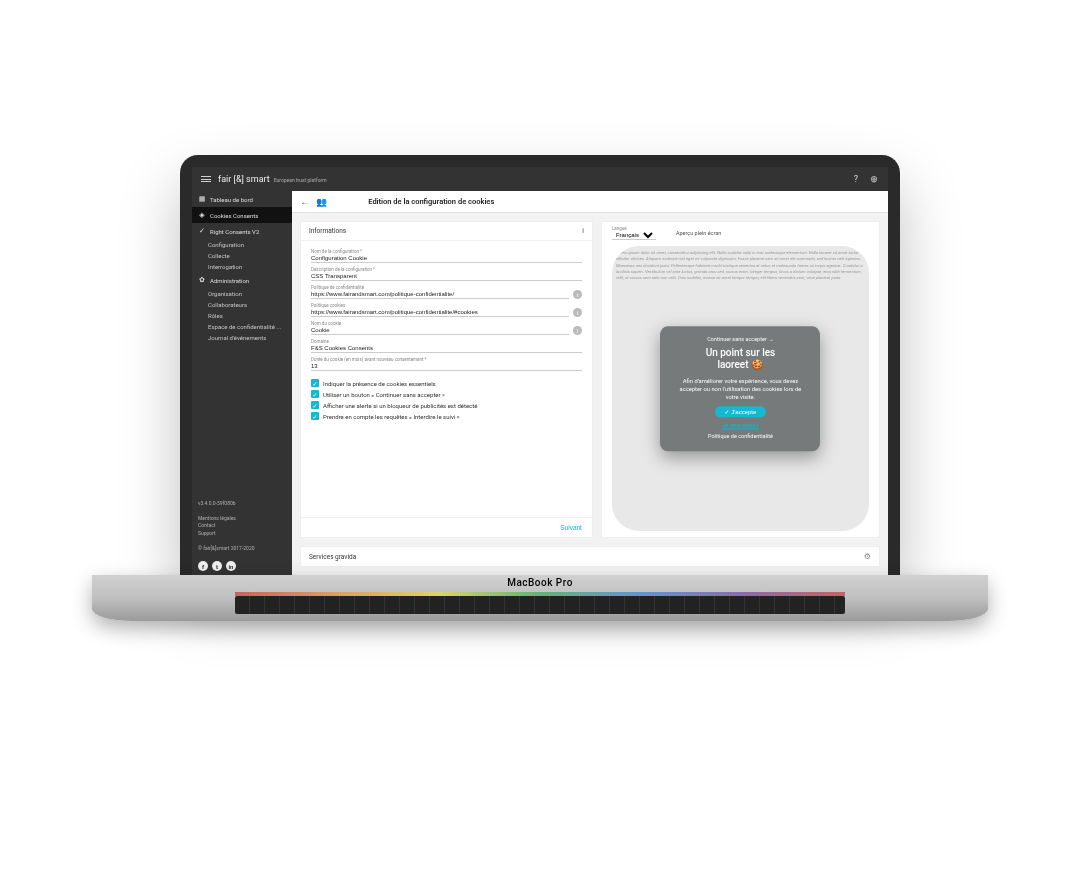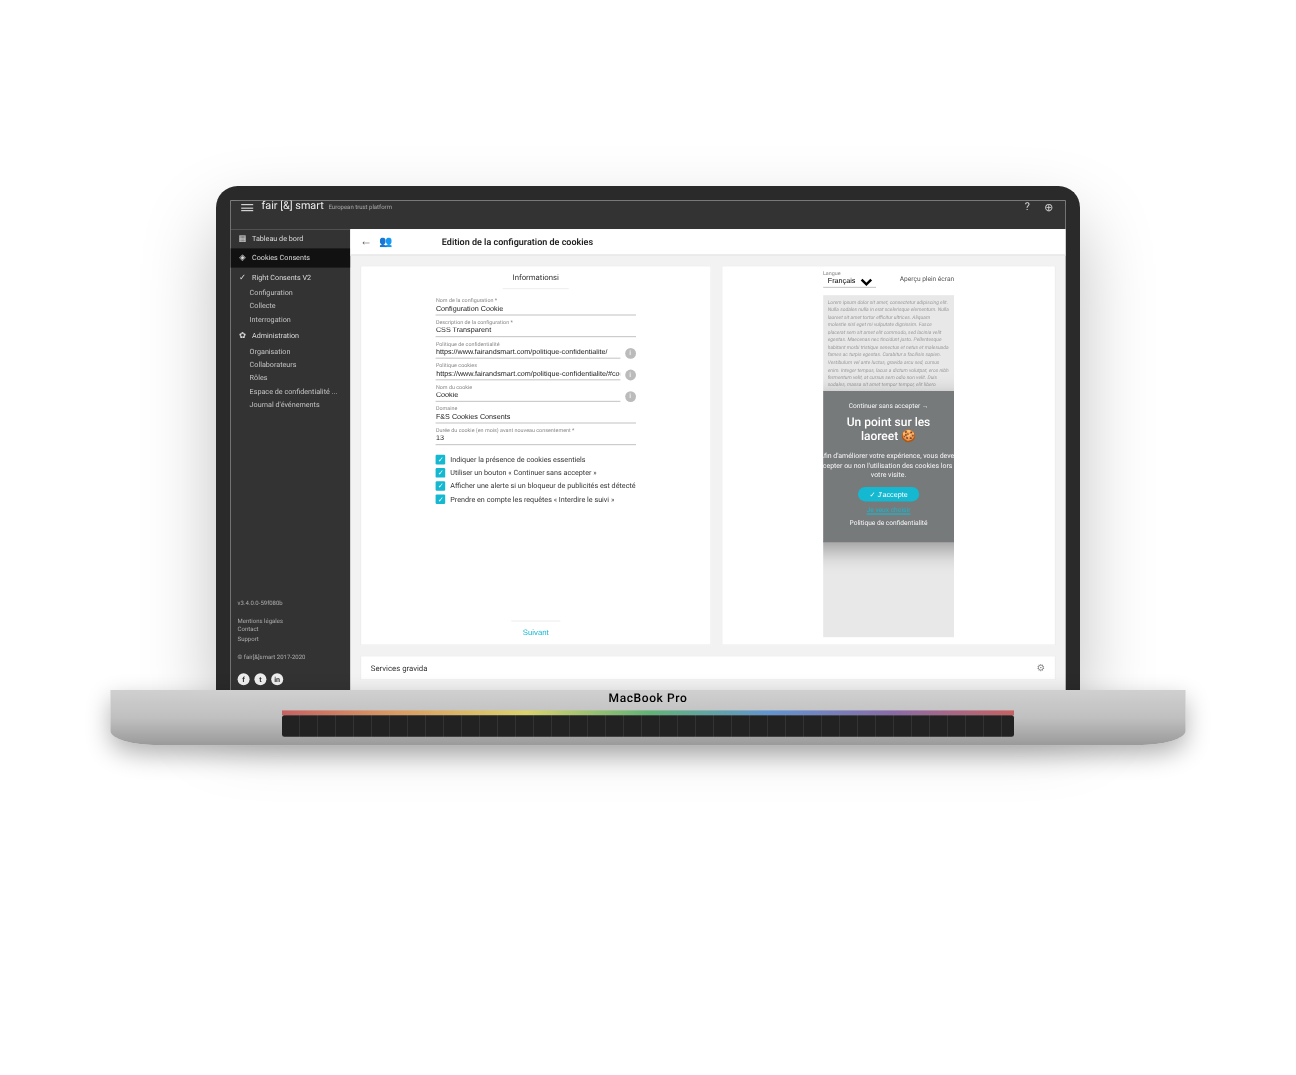--- a/index.html
+++ b/index.html
@@ -71,21 +71,21 @@
     opacity: 0.6;
     filter: blur(0.3px);
   }
 
   
   .topbar {
     height: 24px;
     background: #333333;
     color: #eee;
     display: flex;
-    align-items: flex-start;
+    align-items: center;
     padding: 0 8px;
     font-size: 9px;
     gap: 6px;
   }
   .topbar .spacer { flex: 1; }
   .topbar .brand { display: flex; align-items: baseline; gap: 4px; }
   .topbar .brand-sub { font-size: 5px; opacity: 0.6; }
   .icon-btn { width: 12px; height: 12px; display: inline-flex; align-items: center; justify-content: center; opacity: 0.85; }
   .hamburger { display:flex; flex-direction:column; gap:1.5px;}
   .hamburger span { display:block; width:10px; height:1px; background:#eee; }
@@ -141,21 +141,20 @@
     padding:8px;
     min-height:0;
   }
   .panel {
     background:#fff;
     flex:1;
     display:flex;
     flex-direction:column;
     min-width:0;
     border:1px solid #eee;
-    align-items:center;
   }
   .panel-left { flex: 1.05; }
   .panel-right { flex: 1; }
   .panel-header {
     display:flex; align-items:center; justify-content:space-between;
     padding:5px 8px;
     font-size:6.5px;
     color:#333;
     border-bottom:1px solid #f0f0f0;
   }
@@ -223,20 +222,21 @@
   .preview-controls select {
     border:none; border-bottom:1px solid #ccc; font-size:6px; background:transparent;
   }
   .preview-controls .full { color:#555; font-size:5.5px; }
 
   .preview-stage {
     flex:1;
     background:#e8e8e8;
     position:relative;
     overflow:hidden;
+    border-radius:27px;
   }
   .lorem {
     position:absolute; inset:4px;
     font-size:4.2px;
     line-height:1.5;
     font-style:italic;
     color:#9a9a9a;
     overflow:hidden;
     word-break:break-word;
   }

